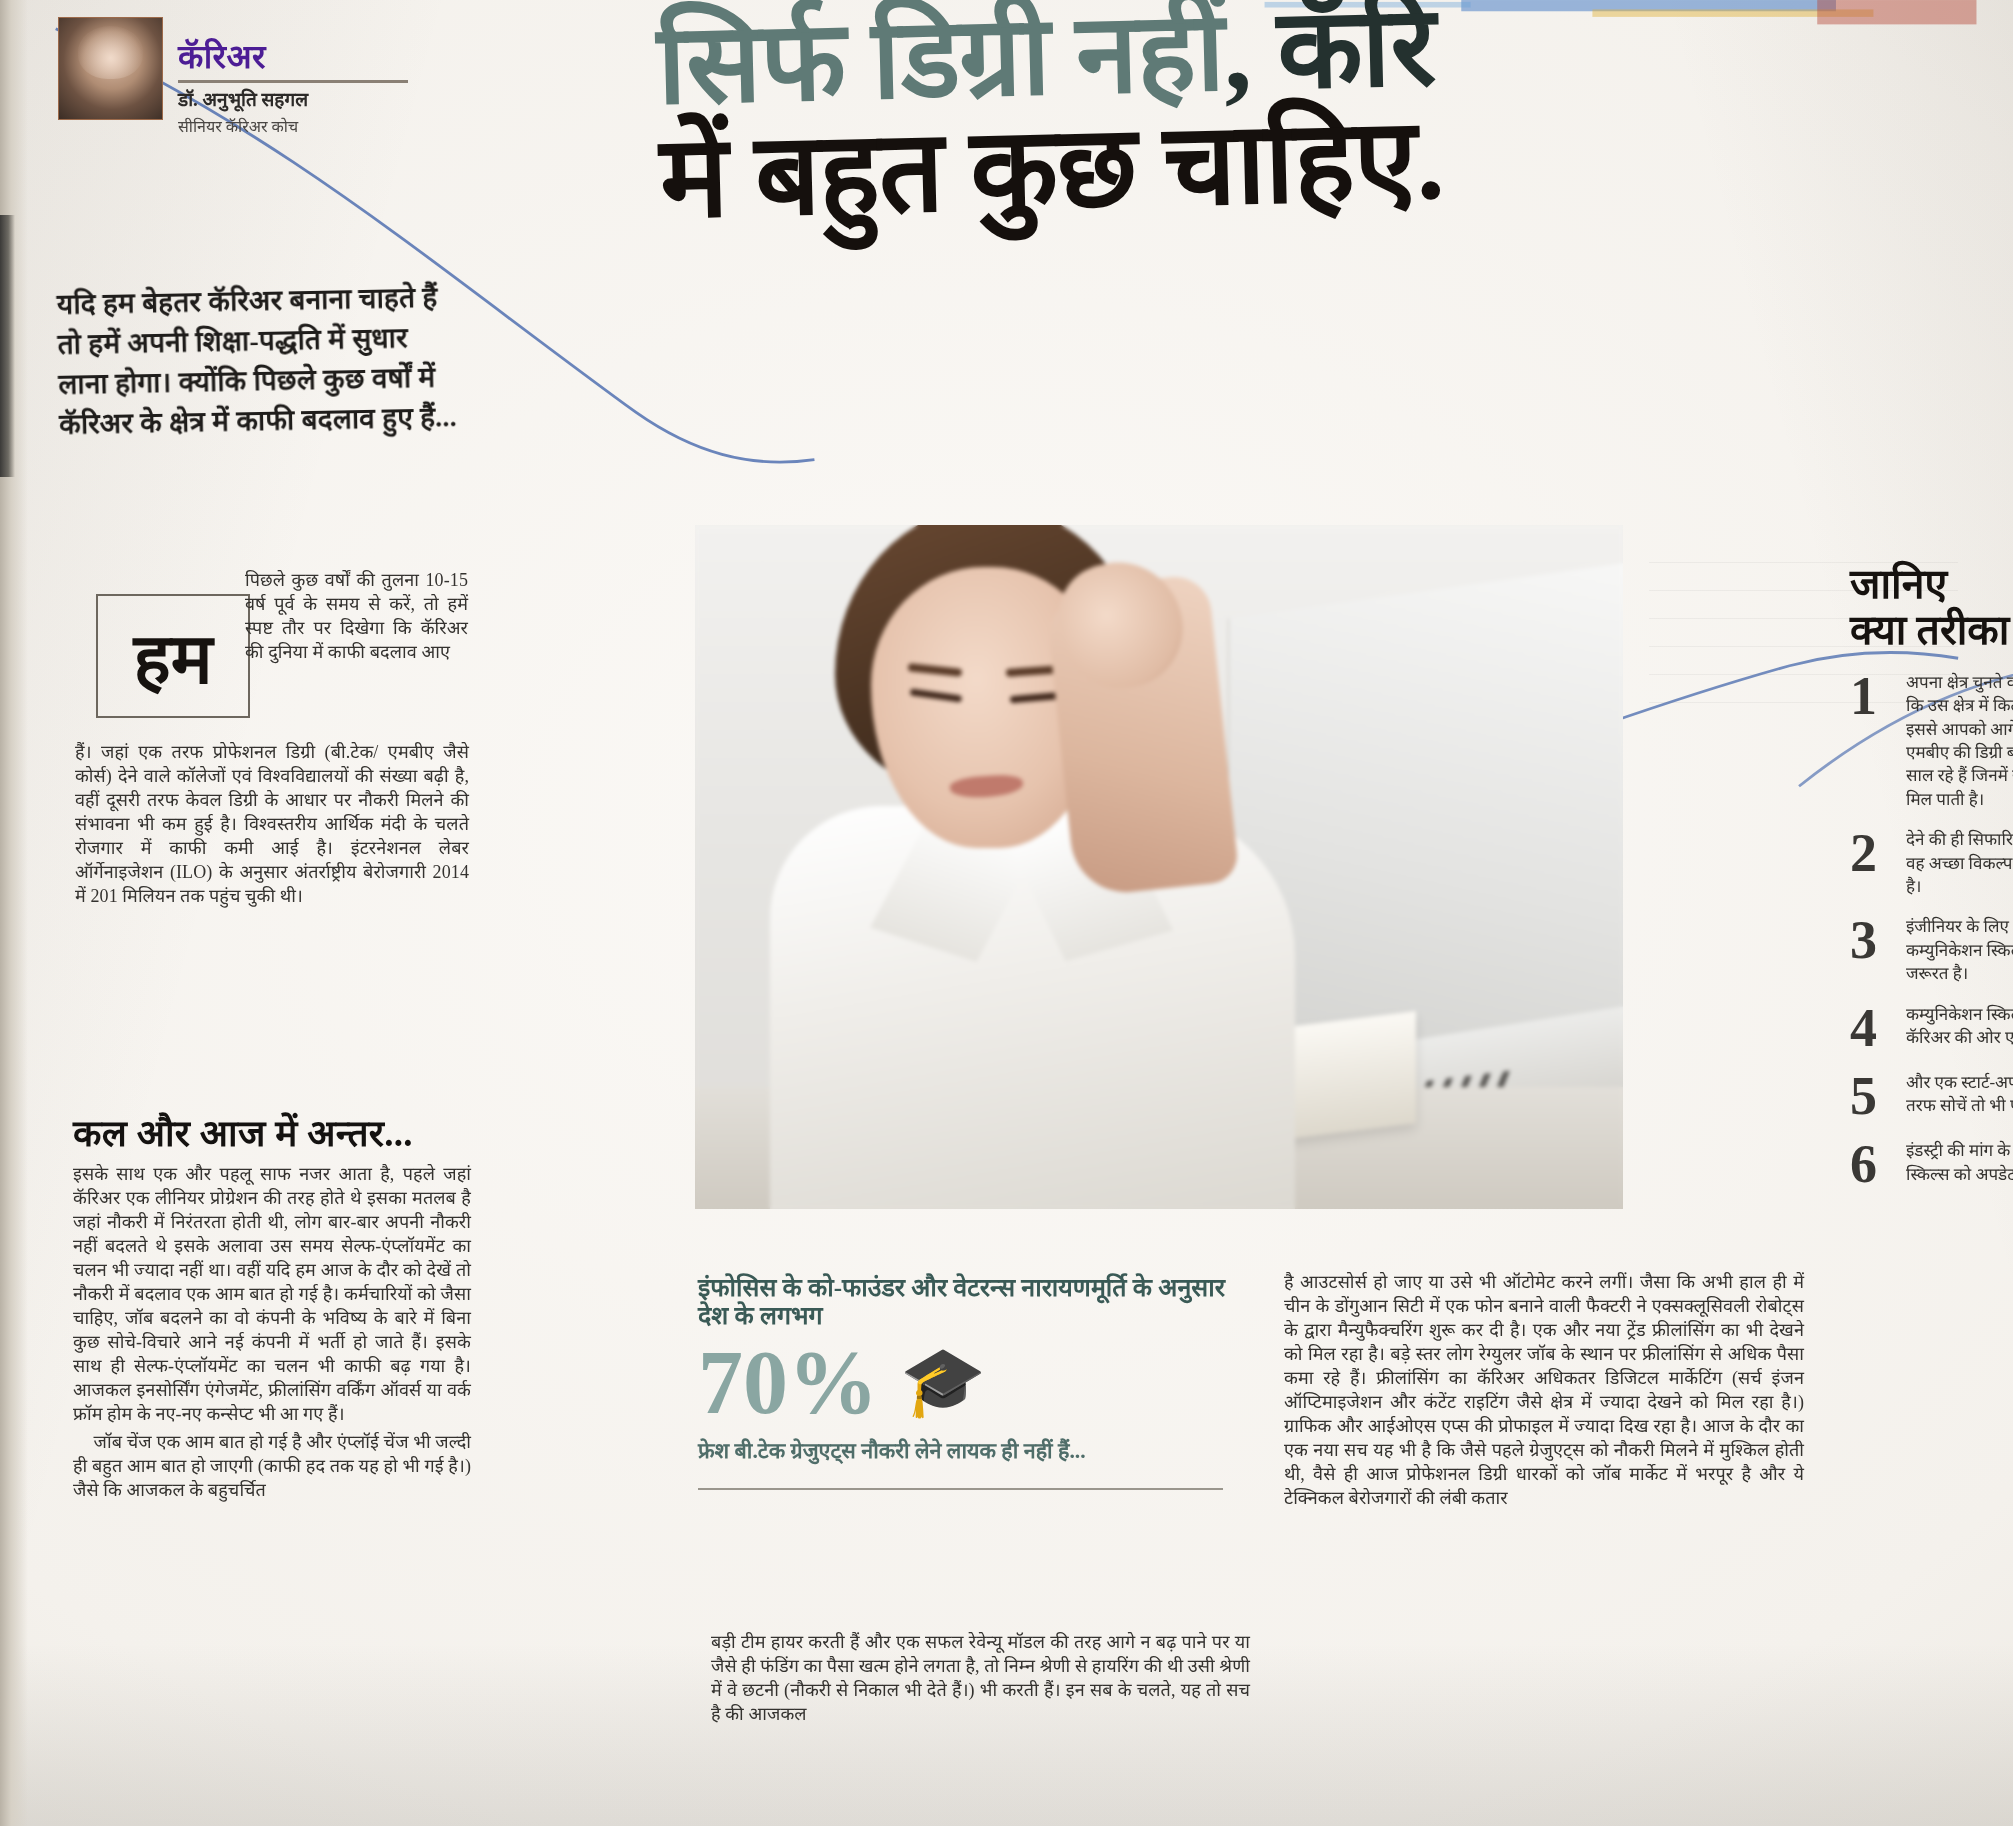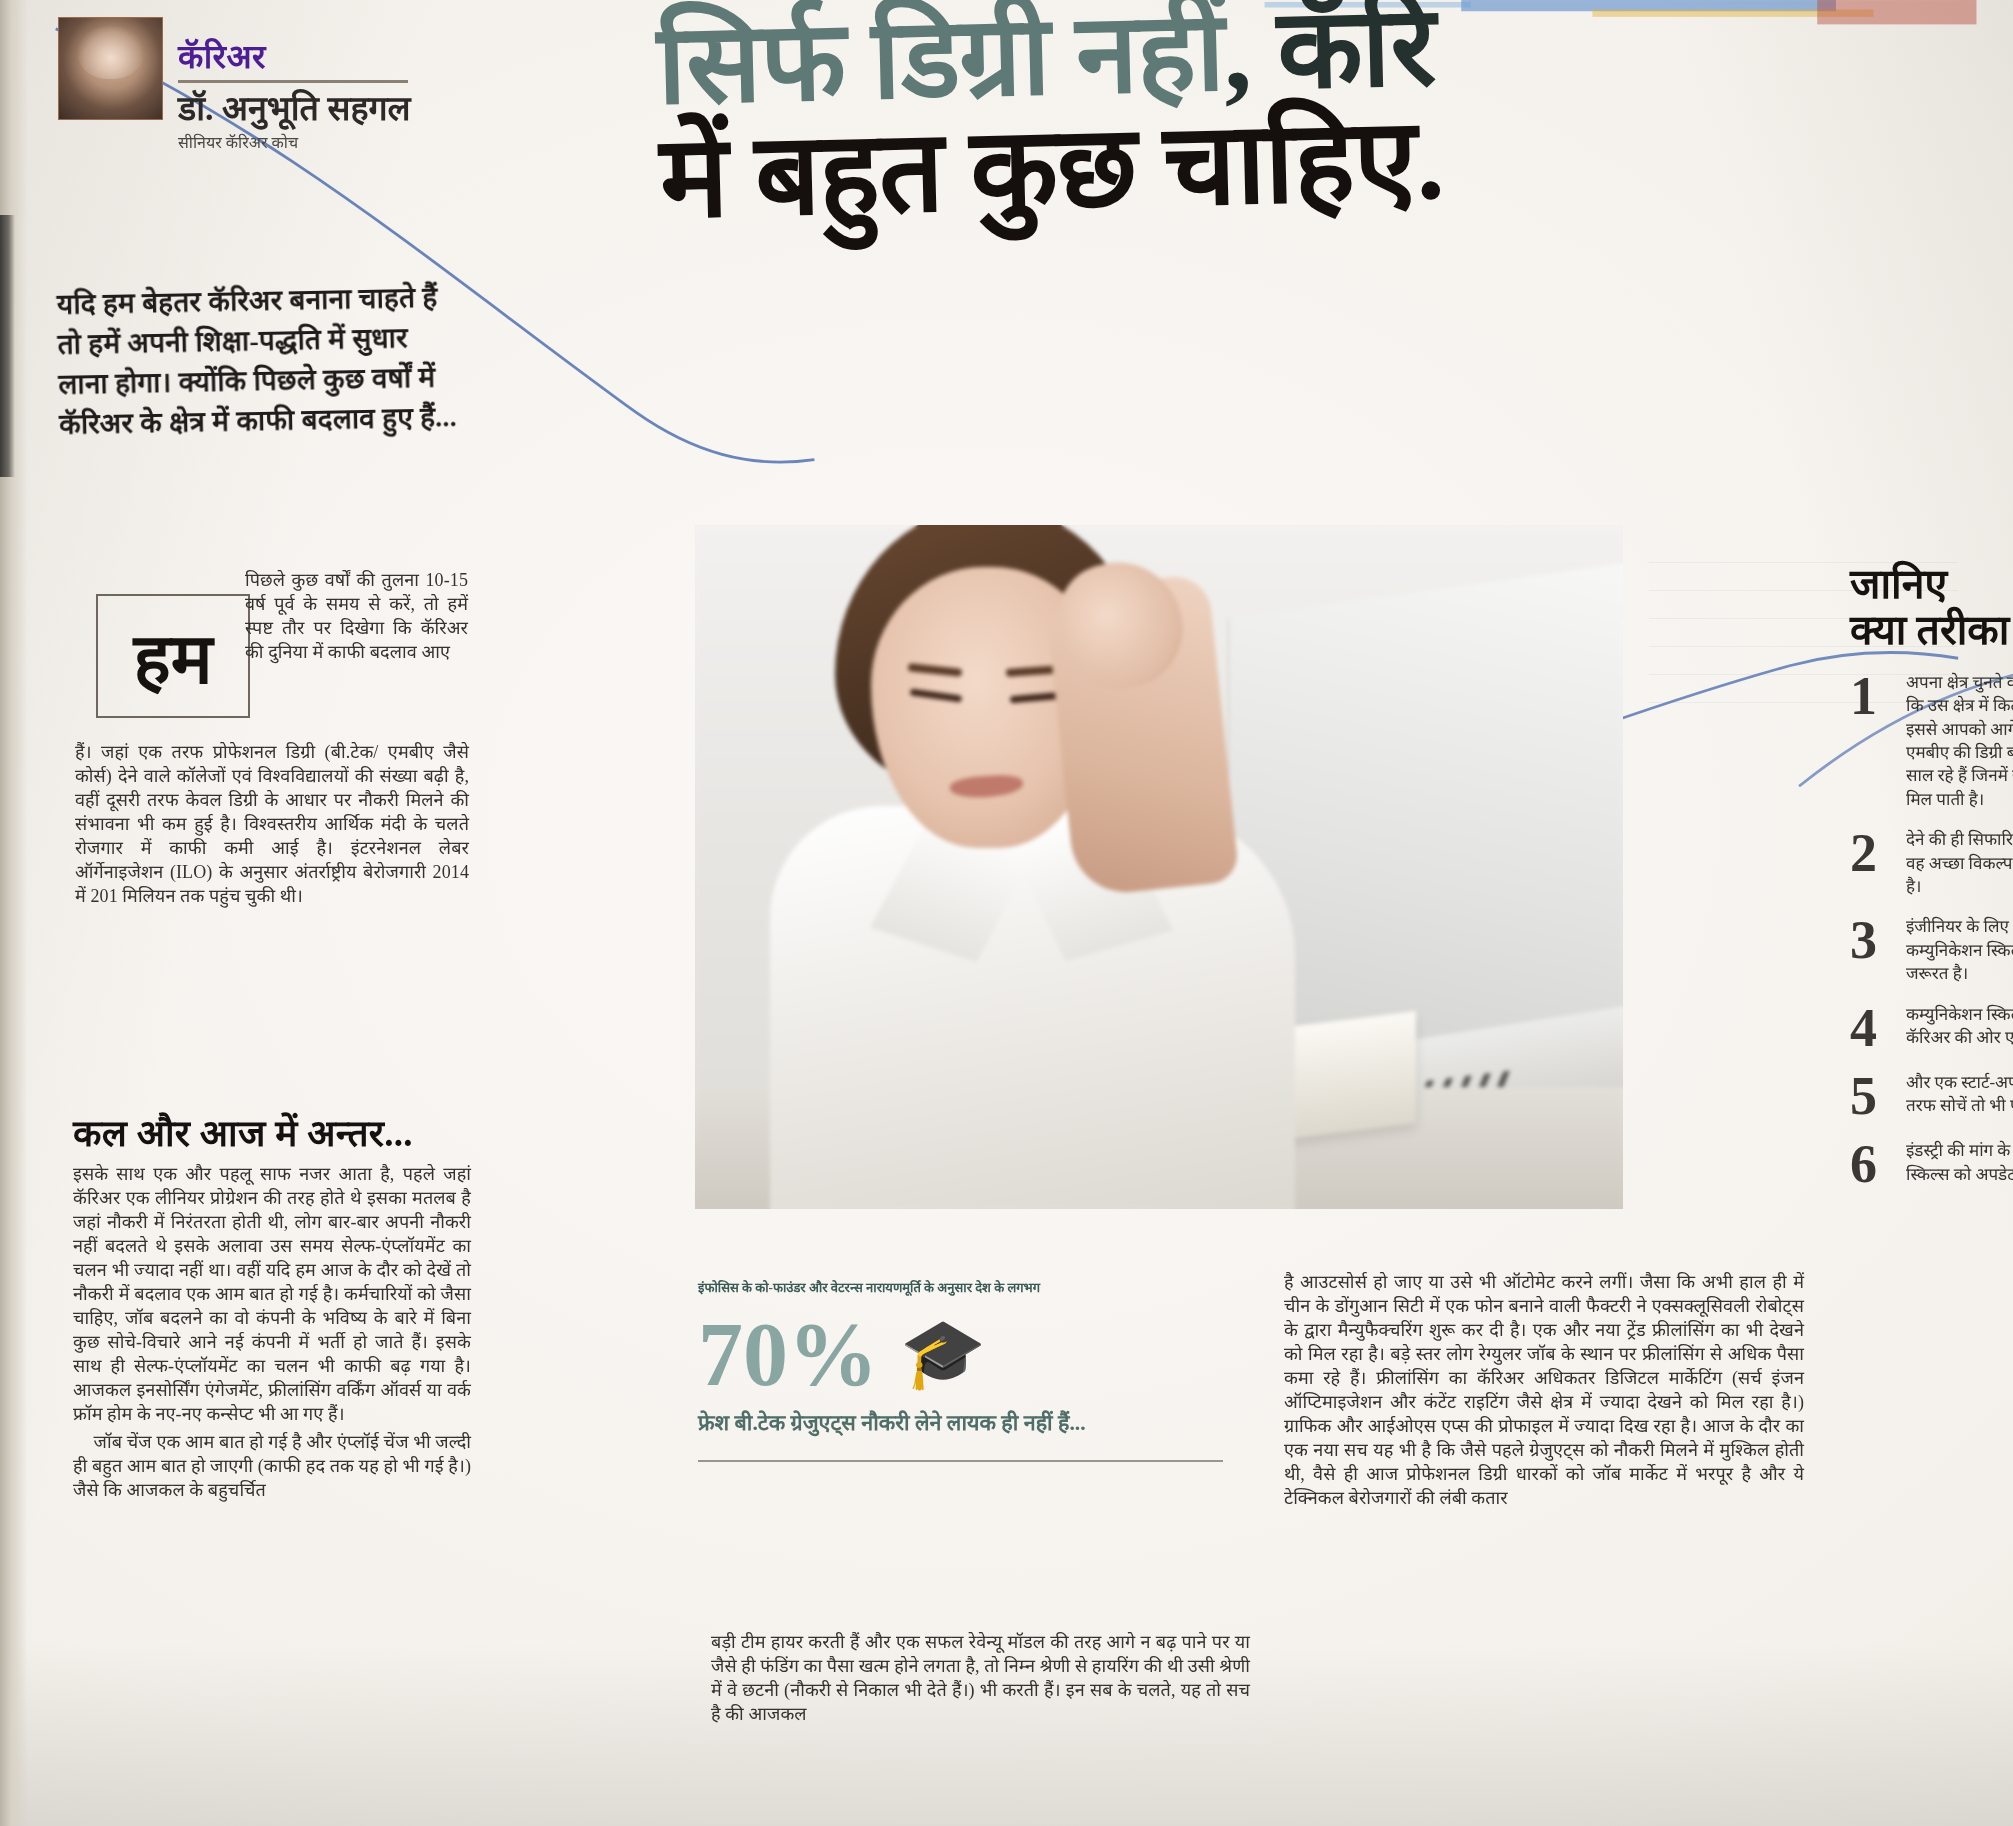--- a/index.html
+++ b/index.html
@@ -99,21 +99,21 @@
     color: #4c1d95;
     line-height: 1;
     letter-spacing: 0.5px;
   }
   #kicker-rule {
     width: 230px; height: 2.8px;
     background: #8a8075;
     margin: 7.5px 0 7.5px 0;
   }
   #author-name {
-    font-size: 34px;
+    font-size: 19px;
     font-weight: bold;
     color: #2c2a28;
     line-height: 1.1;
     filter: blur(0.3px);
   }
   #author-role {
     font-size: 16px;
     color: #4a4744;
     margin-top: 3.7px;
     filter: blur(0.5px);
@@ -303,21 +303,21 @@
     pointer-events: none;
   }
 
   
   #stat-block {
     position: absolute;
     left: 698px; top: 1274px;
     width: 543px;
   }
   #stat-intro {
-    font-size: 13px;
+    font-size: 25px;
     line-height: 28px;
     color: #3a5a56;
     font-weight: bold;
     filter: blur(0.4px);
   }
   #stat-number {
     font-size: 90px;
     font-weight: bold;
     color: #8aa6a2;
     line-height: 1;

